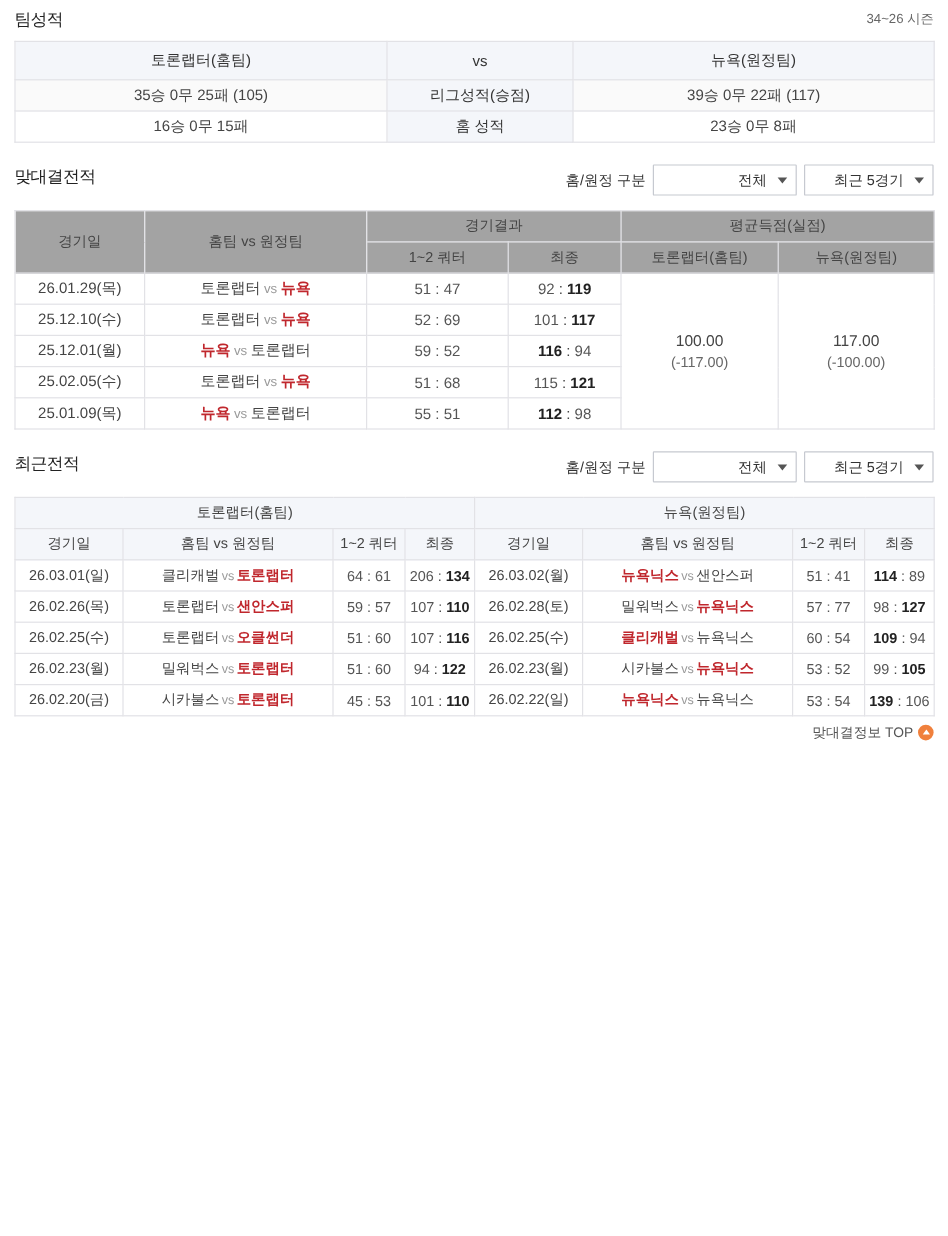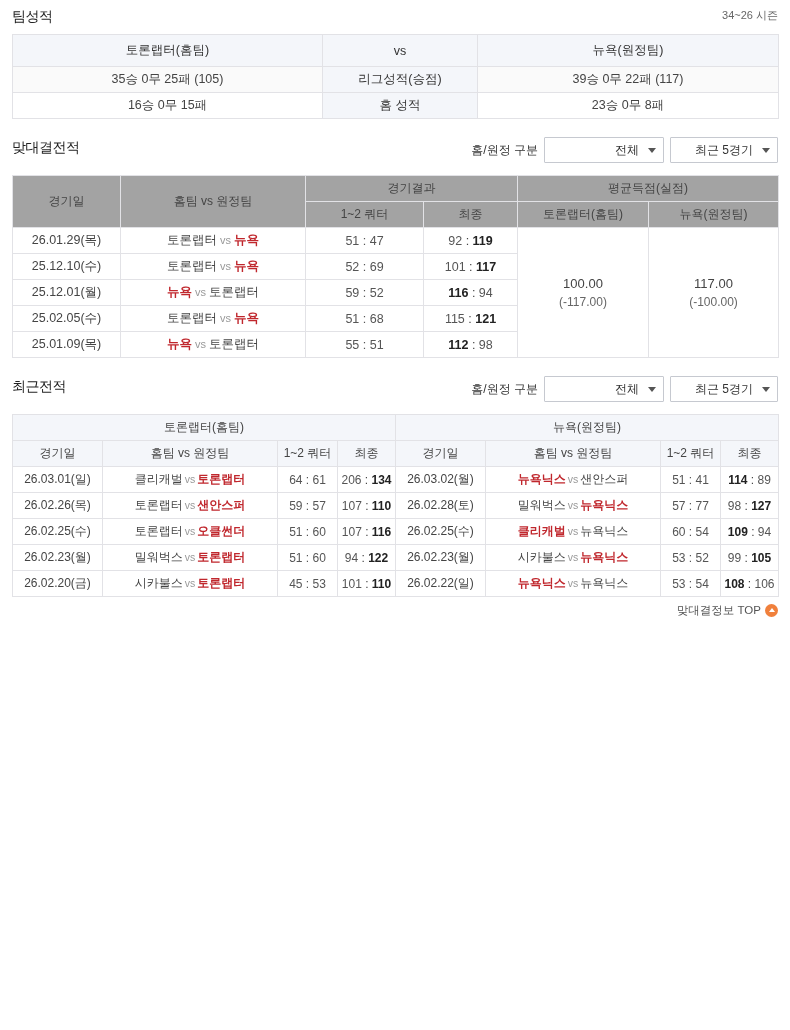--- a/index.html
+++ b/index.html
@@ -409,21 +409,21 @@
         <td>
           <span class="team-plain">시카불스</span><span class="vs">vs</span><span class="team-red">토론랩터</span>
         </td>
         <td class="score-q"><span>45</span> : <span>53</span></td>
         <td class="score-f"><span class="l">101</span> : <span class="w">110</span></td>
         <td class="divider">26.02.22(일)</td>
         <td>
           <span class="team-red">뉴욕닉스</span><span class="vs">vs</span><span class="team-plain">뉴욕닉스</span>
         </td>
         <td class="score-q"><span>53</span> : <span>54</span></td>
-        <td class="score-f"><span class="w">108</span> : <span class="l">106</span></td>
+        <td class="score-f"><span class="w">139</span> : <span class="l">106</span></td>
       </tr>
     </tbody>
   </table>
 
   <div class="footer">
     <a class="top-link" href="#">
       <span>맞대결정보 TOP</span>
       <span class="circle"></span>
     </a>
   </div>

